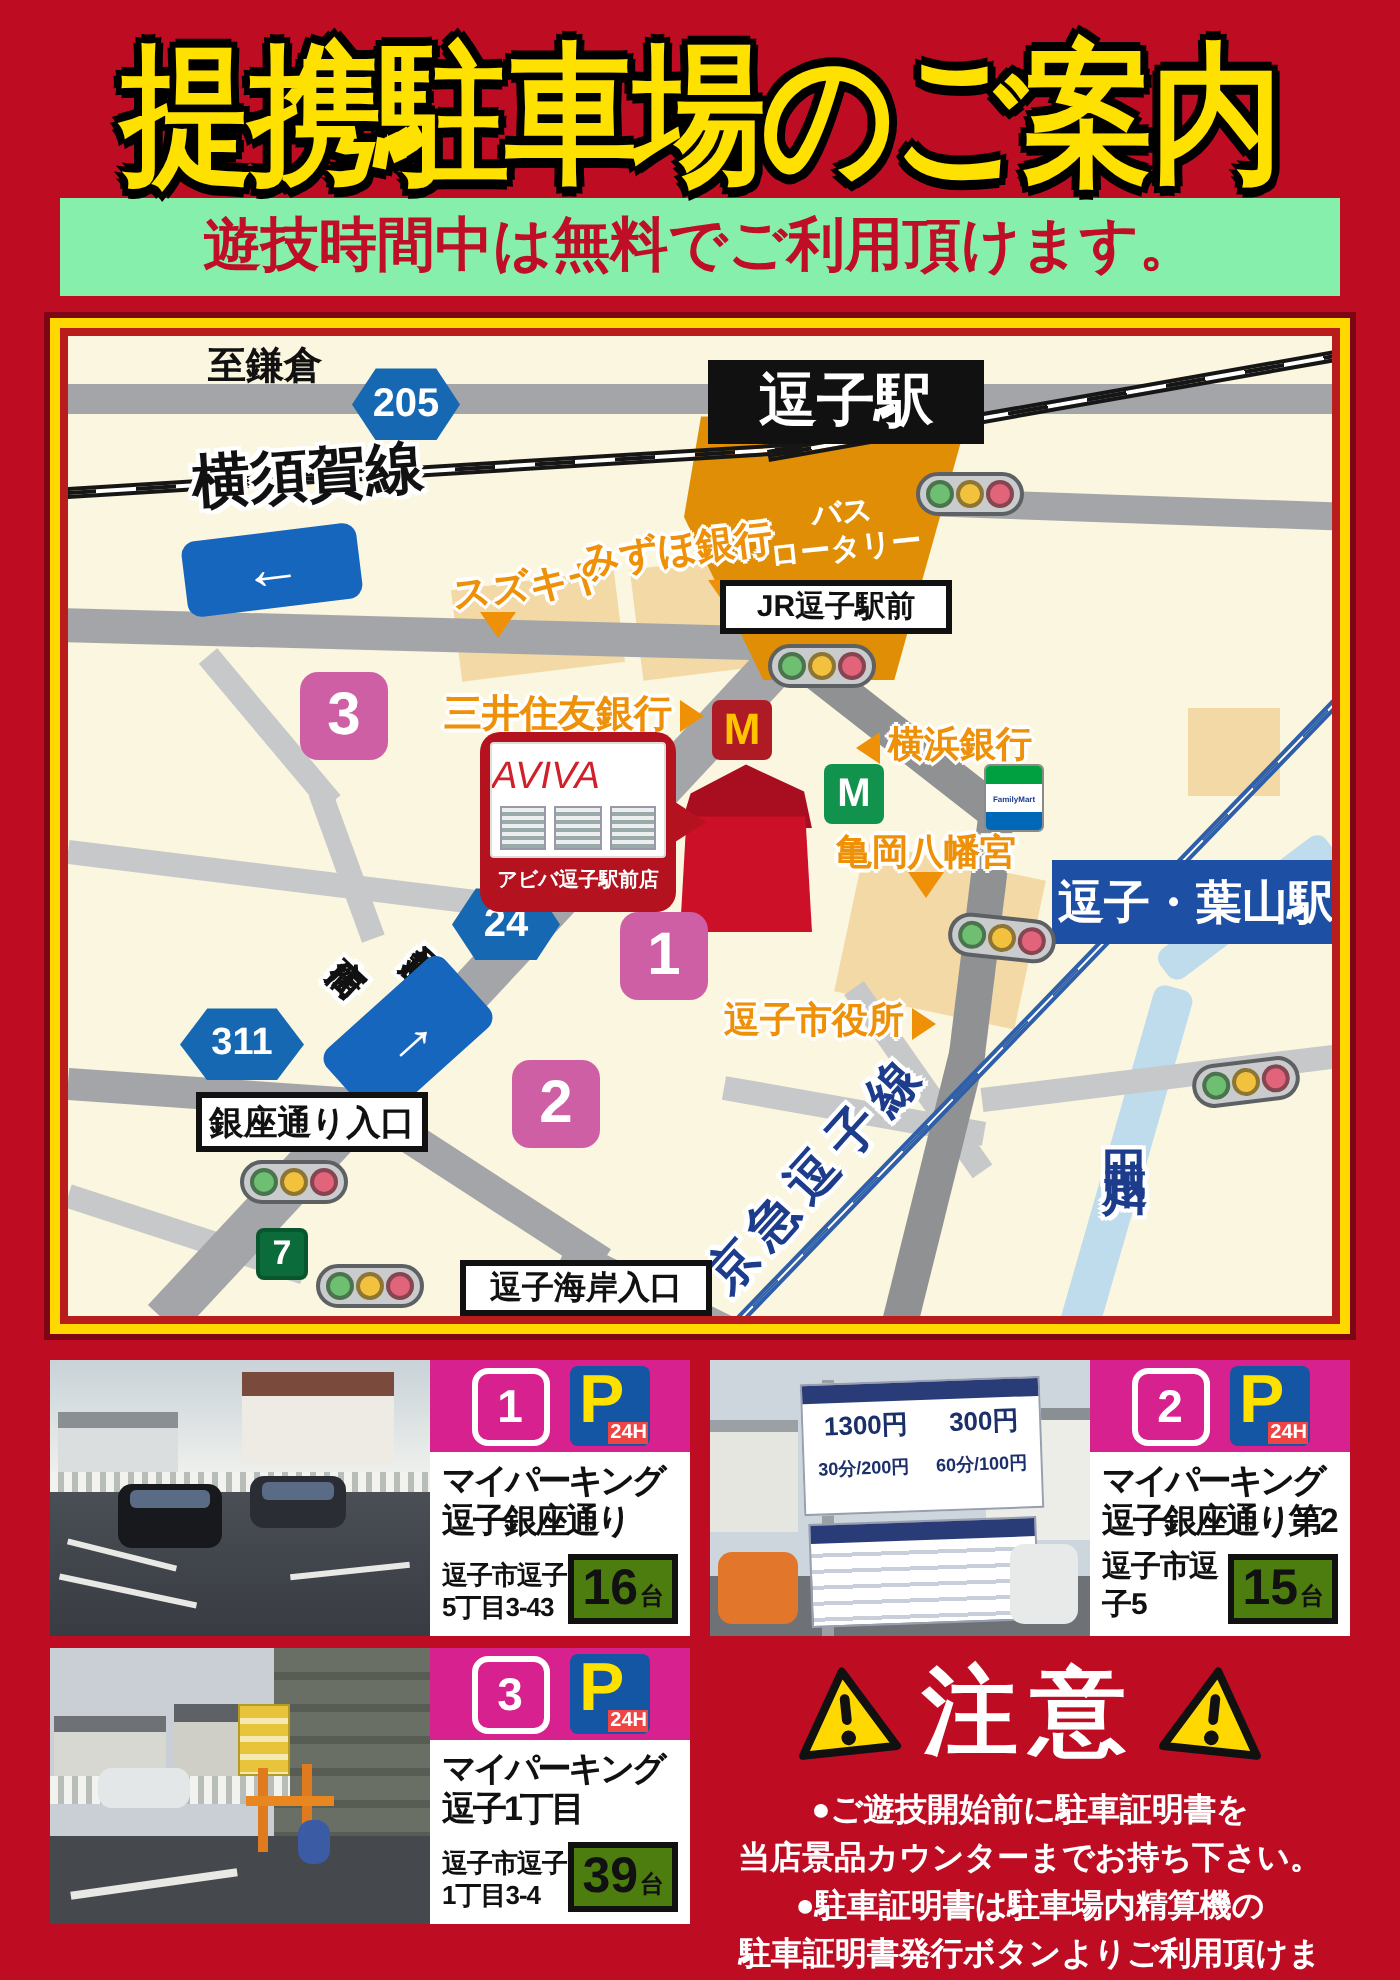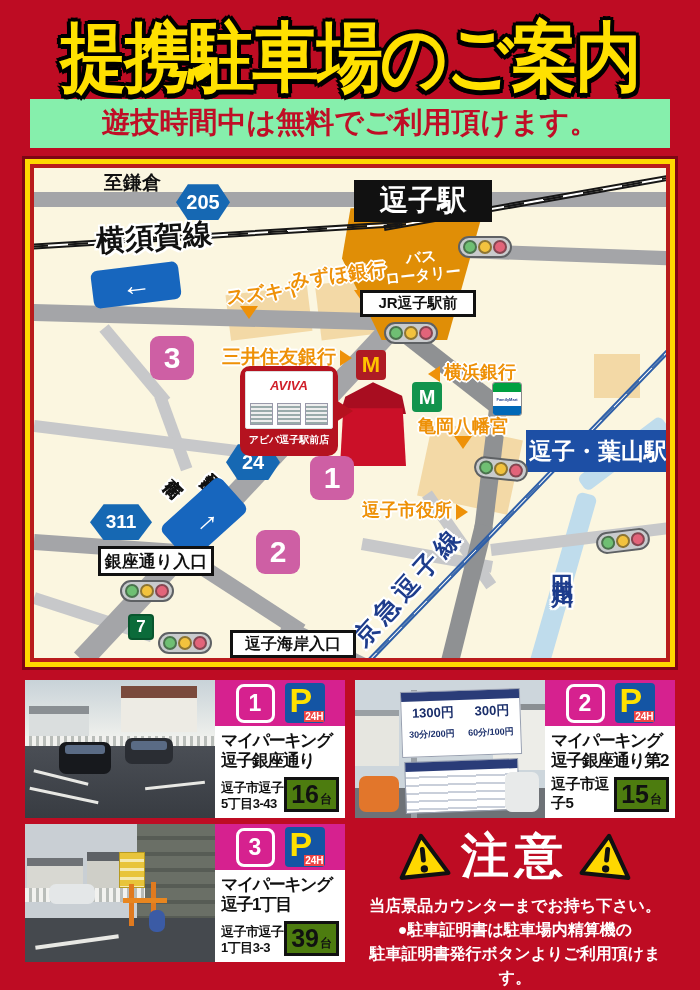--- a/index.html
+++ b/index.html
@@ -66,21 +66,21 @@
   .famima{position:absolute;left:458px;top:214px;width:30px;height:34px;background:#fff;border:1px solid #8a8a8a;border-radius:3px;
           display:flex;flex-direction:column;z-index:8;overflow:hidden;}
   .fm-top{height:9px;background:#00A040;}
   .fm-bot{height:9px;background:#0068B7;}
   .fm-text{flex:1;font-size:4px;font-weight:900;color:#1D3C8C;text-align:center;line-height:15px;overflow:hidden;}
   .redbldg{position:absolute;left:306px;top:214px;width:66px;height:84px;z-index:7;}
   .redbldg-top{position:absolute;left:0;right:0;top:0;height:32px;background:#A80D20;clip-path:polygon(8% 45%,50% 0,94% 42%,100% 100%,0 100%);}
   .redbldg-front{position:absolute;left:0;right:0;top:26px;bottom:0;background:#CB1028;clip-path:polygon(5% 0,95% 0,100% 100%,0 100%);}
   .aviva{position:absolute;left:206px;top:198px;width:98px;height:90px;background:#B5121F;border-radius:10px;z-index:10;padding:5px;}
   .aviva-store{position:relative;background:#fff;height:58px;border-radius:2px;overflow:hidden;border:1px solid #ddd;}
-  .aviva-sign{font-size:13px;font-weight:700;font-style:italic;color:#D0202A;text-align:center;margin-top:6px;letter-spacing:0;}
+  .aviva-sign{font-size:19px;font-weight:400;font-style:italic;color:#D0202A;text-align:left;margin-top:6px;letter-spacing:0;}
   .aviva-shutters{position:absolute;left:4px;right:4px;bottom:3px;height:22px;display:flex;gap:4px;}
   .aviva-shutters i{flex:1;background:repeating-linear-gradient(#eee 0 2px,#9aa 2px 4px);border:1px solid #99a;}
   .aviva-label{color:#fff;font-size:10px;font-weight:900;text-align:center;margin-top:4px;white-space:nowrap;}
   .aviva-pointer{position:absolute;right:-15px;top:34px;width:0;height:0;border-top:11px solid transparent;border-bottom:11px solid transparent;border-left:17px solid #B5121F;}
   .seven{position:absolute;left:94px;top:446px;width:26px;height:26px;background:#0B6B3A;border-radius:4px;color:#fff;
          font-size:17px;font-weight:900;display:flex;align-items:center;justify-content:center;z-index:8;border:2px solid #07472699;}
   
   .cards{margin:10px 25px 0;display:grid;grid-template-columns:320px 320px;column-gap:10px;row-gap:6px;}
   .card{display:flex;height:138px;background:#fff;}
   .photo{width:190px;position:relative;overflow:hidden;flex:none;}
@@ -383,21 +383,21 @@
         </div>
       </div>
       <div class="info-body">
         <div class="pname">
           <div>マイパーキング</div>
           <div>逗子1丁目</div>
         </div>
         <div class="addr-row">
           <div class="addr">
             <div>逗子市逗子</div>
-            <div>1丁目3-3</div>
+            <div>1丁目3-4</div>
           </div>
           <div class="cap-box">
             <span class="n">39</span>
             <span class="u">台</span>
           </div>
         </div>
       </div>
     </div>
   </div>
 
@@ -409,19 +409,20 @@
         <circle cx="32" cy="44" r="4.5" fill="#111"></circle>
       </svg>
       <span class="notice-title">注意</span>
       <svg class="warn-tri rgt" viewBox="0 0 64 56">
         <path d="M32 3 L61 52 L3 52 Z" fill="#FFD800" stroke="#111" stroke-width="5" stroke-linejoin="round"></path>
         <rect x="29" y="17" width="6" height="19" rx="3" fill="#111"></rect>
         <circle cx="32" cy="44" r="4.5" fill="#111"></circle>
       </svg>
     </div>
     <div class="notice-lines">
+      <div>●ご遊技開始前に駐車証明書を</div>
       <div>当店景品カウンターまでお持ち下さい。</div>
       <div>●駐車証明書は駐車場内精算機の</div>
       <div>駐車証明書発行ボタンよりご利用頂けます。</div>
     </div>
   </div>
 
 </div>
 
 </body></html>

